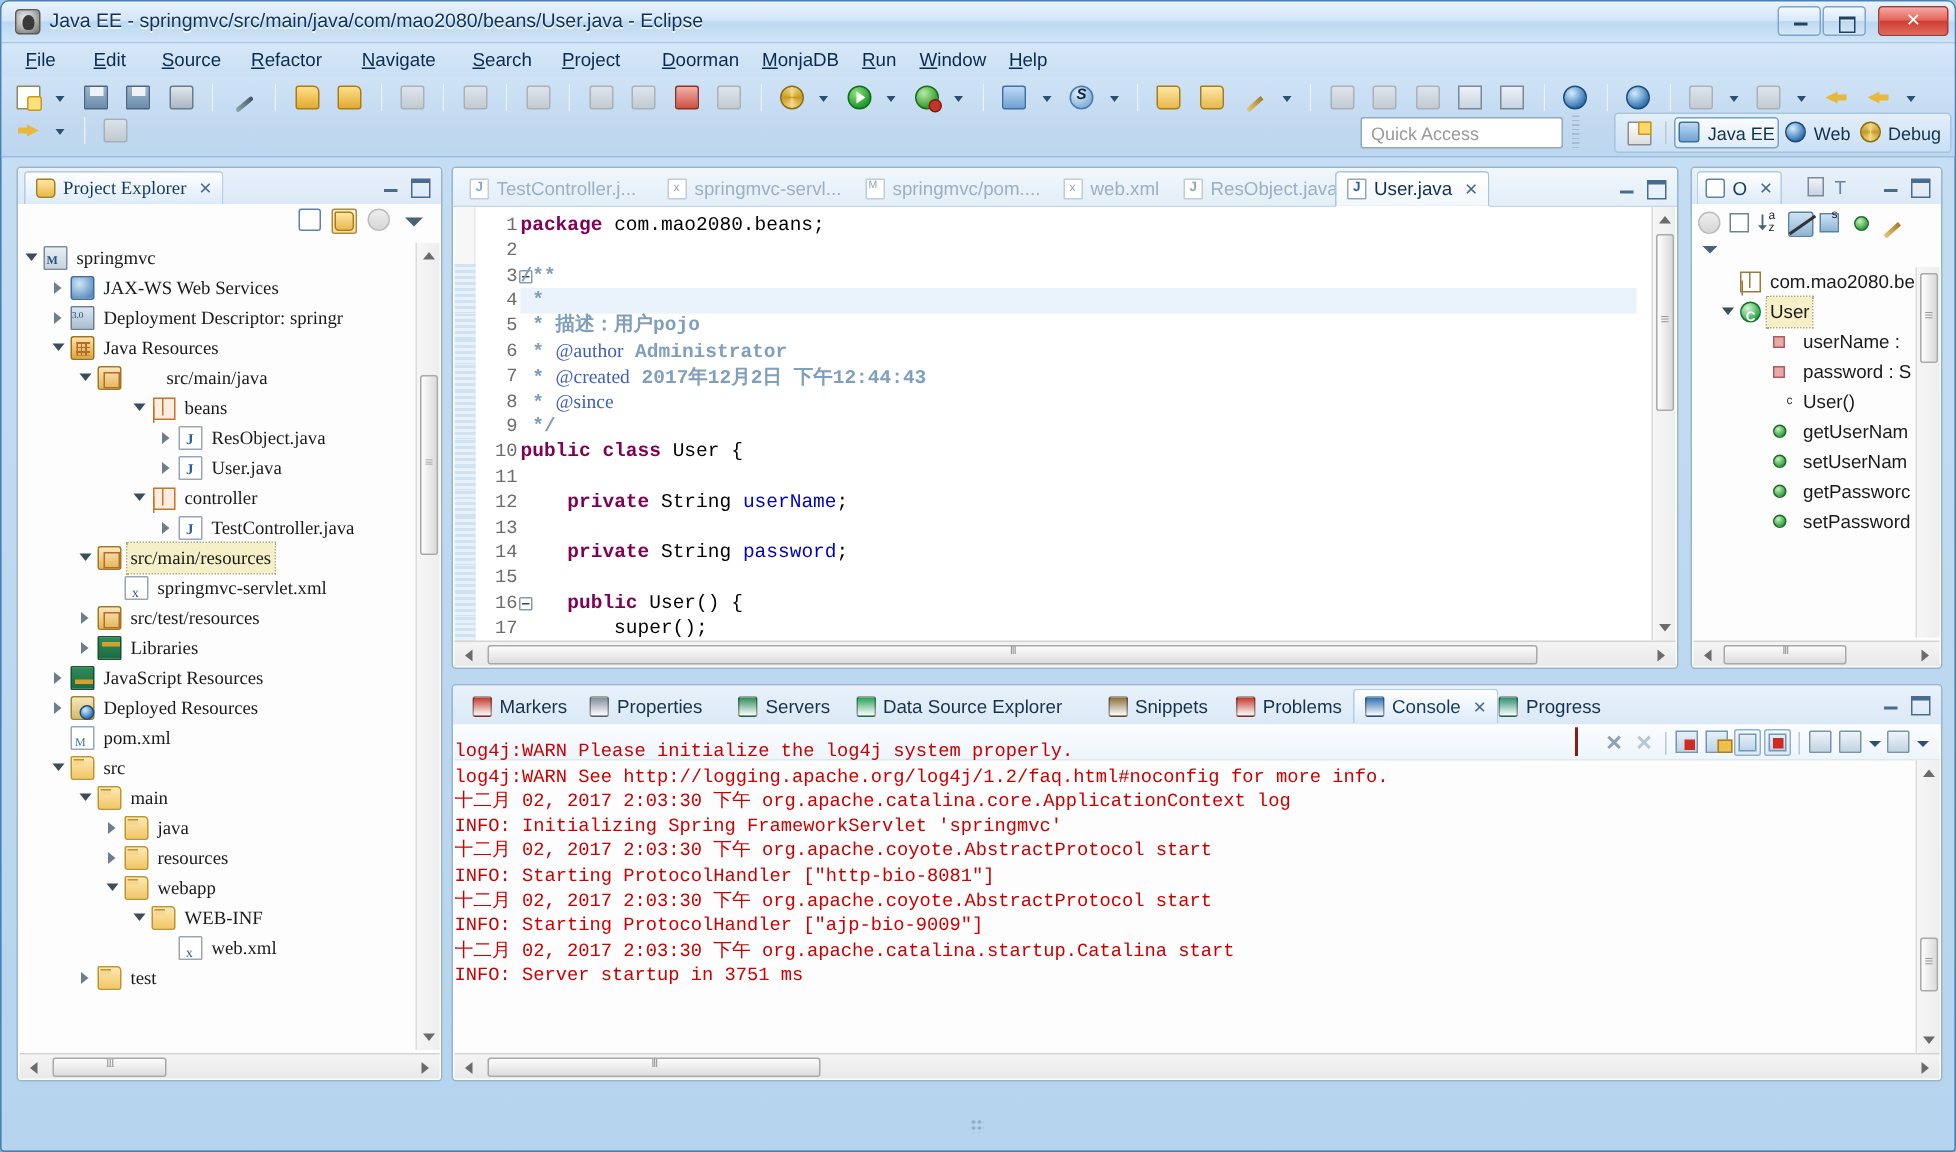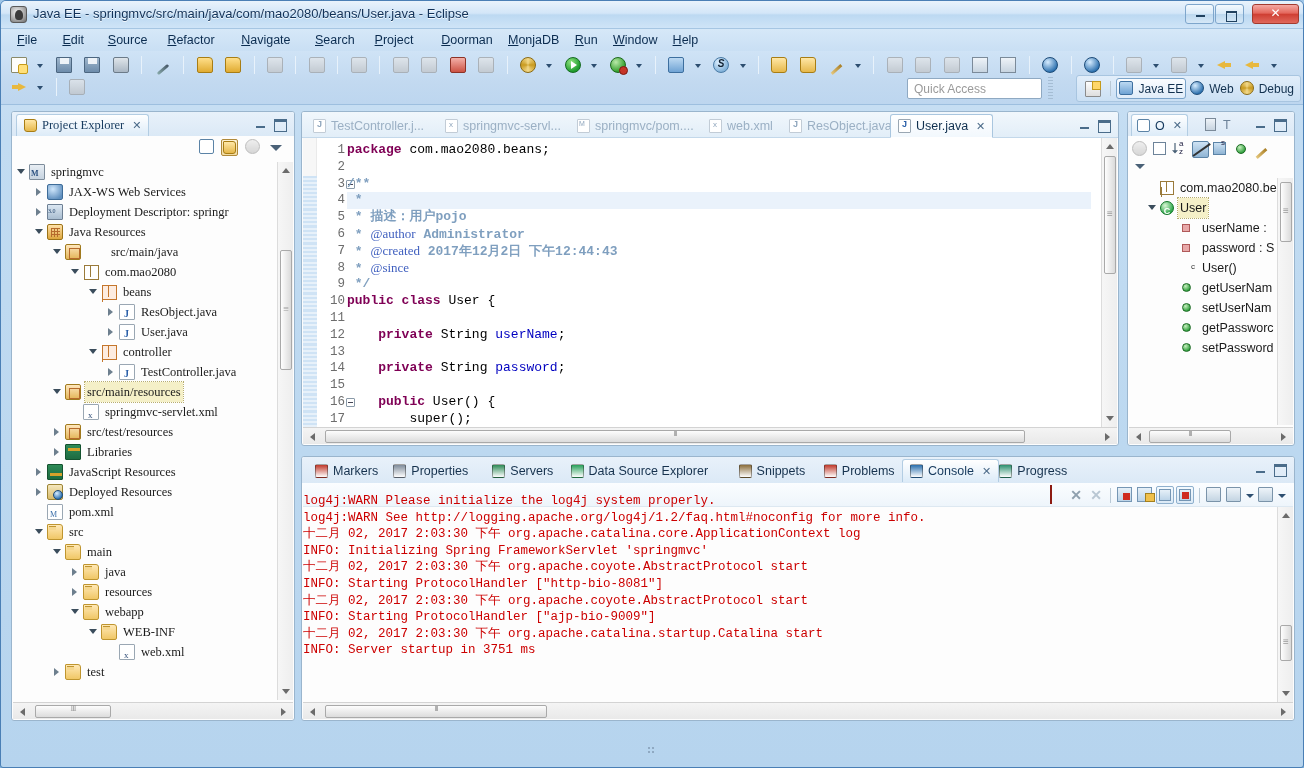--- a/index.html
+++ b/index.html
@@ -581,25 +581,20 @@
           <span class="twist open" style="left: 21px;"></span>
           <span class="ticon ic-jres" style="left: 34px;"></span>
           <span class="tlabel" style="left: 54px;">Java Resources</span>
         </div>
         <div class="trow">
           <span class="twist open" style="left: 39px;"></span>
           <span class="ticon ic-pkgf" style="left: 52px;"></span>
           <span class="tlabel" style="left: 72px; margin-left: 24px;">src/main/java</span>
         </div>
         <div class="trow">
-          <span class="twist open" style="left: 57px;"></span>
-          <span class="ticon ic-pkg" style="left: 70px;"></span>
-          <span class="tlabel" style="left: 90px;">com.mao2080</span>
-        </div>
-        <div class="trow">
           <span class="twist open" style="left: 75px;"></span>
           <span class="ticon ic-pkgo" style="left: 88px;"></span>
           <span class="tlabel" style="left: 108px;">beans</span>
         </div>
         <div class="trow">
           <span class="twist closed" style="left: 93px;"></span>
           <span class="ticon ic-java" style="left: 106px;"></span>
           <span class="tlabel" style="left: 126px;">ResObject.java</span>
         </div>
         <div class="trow">

